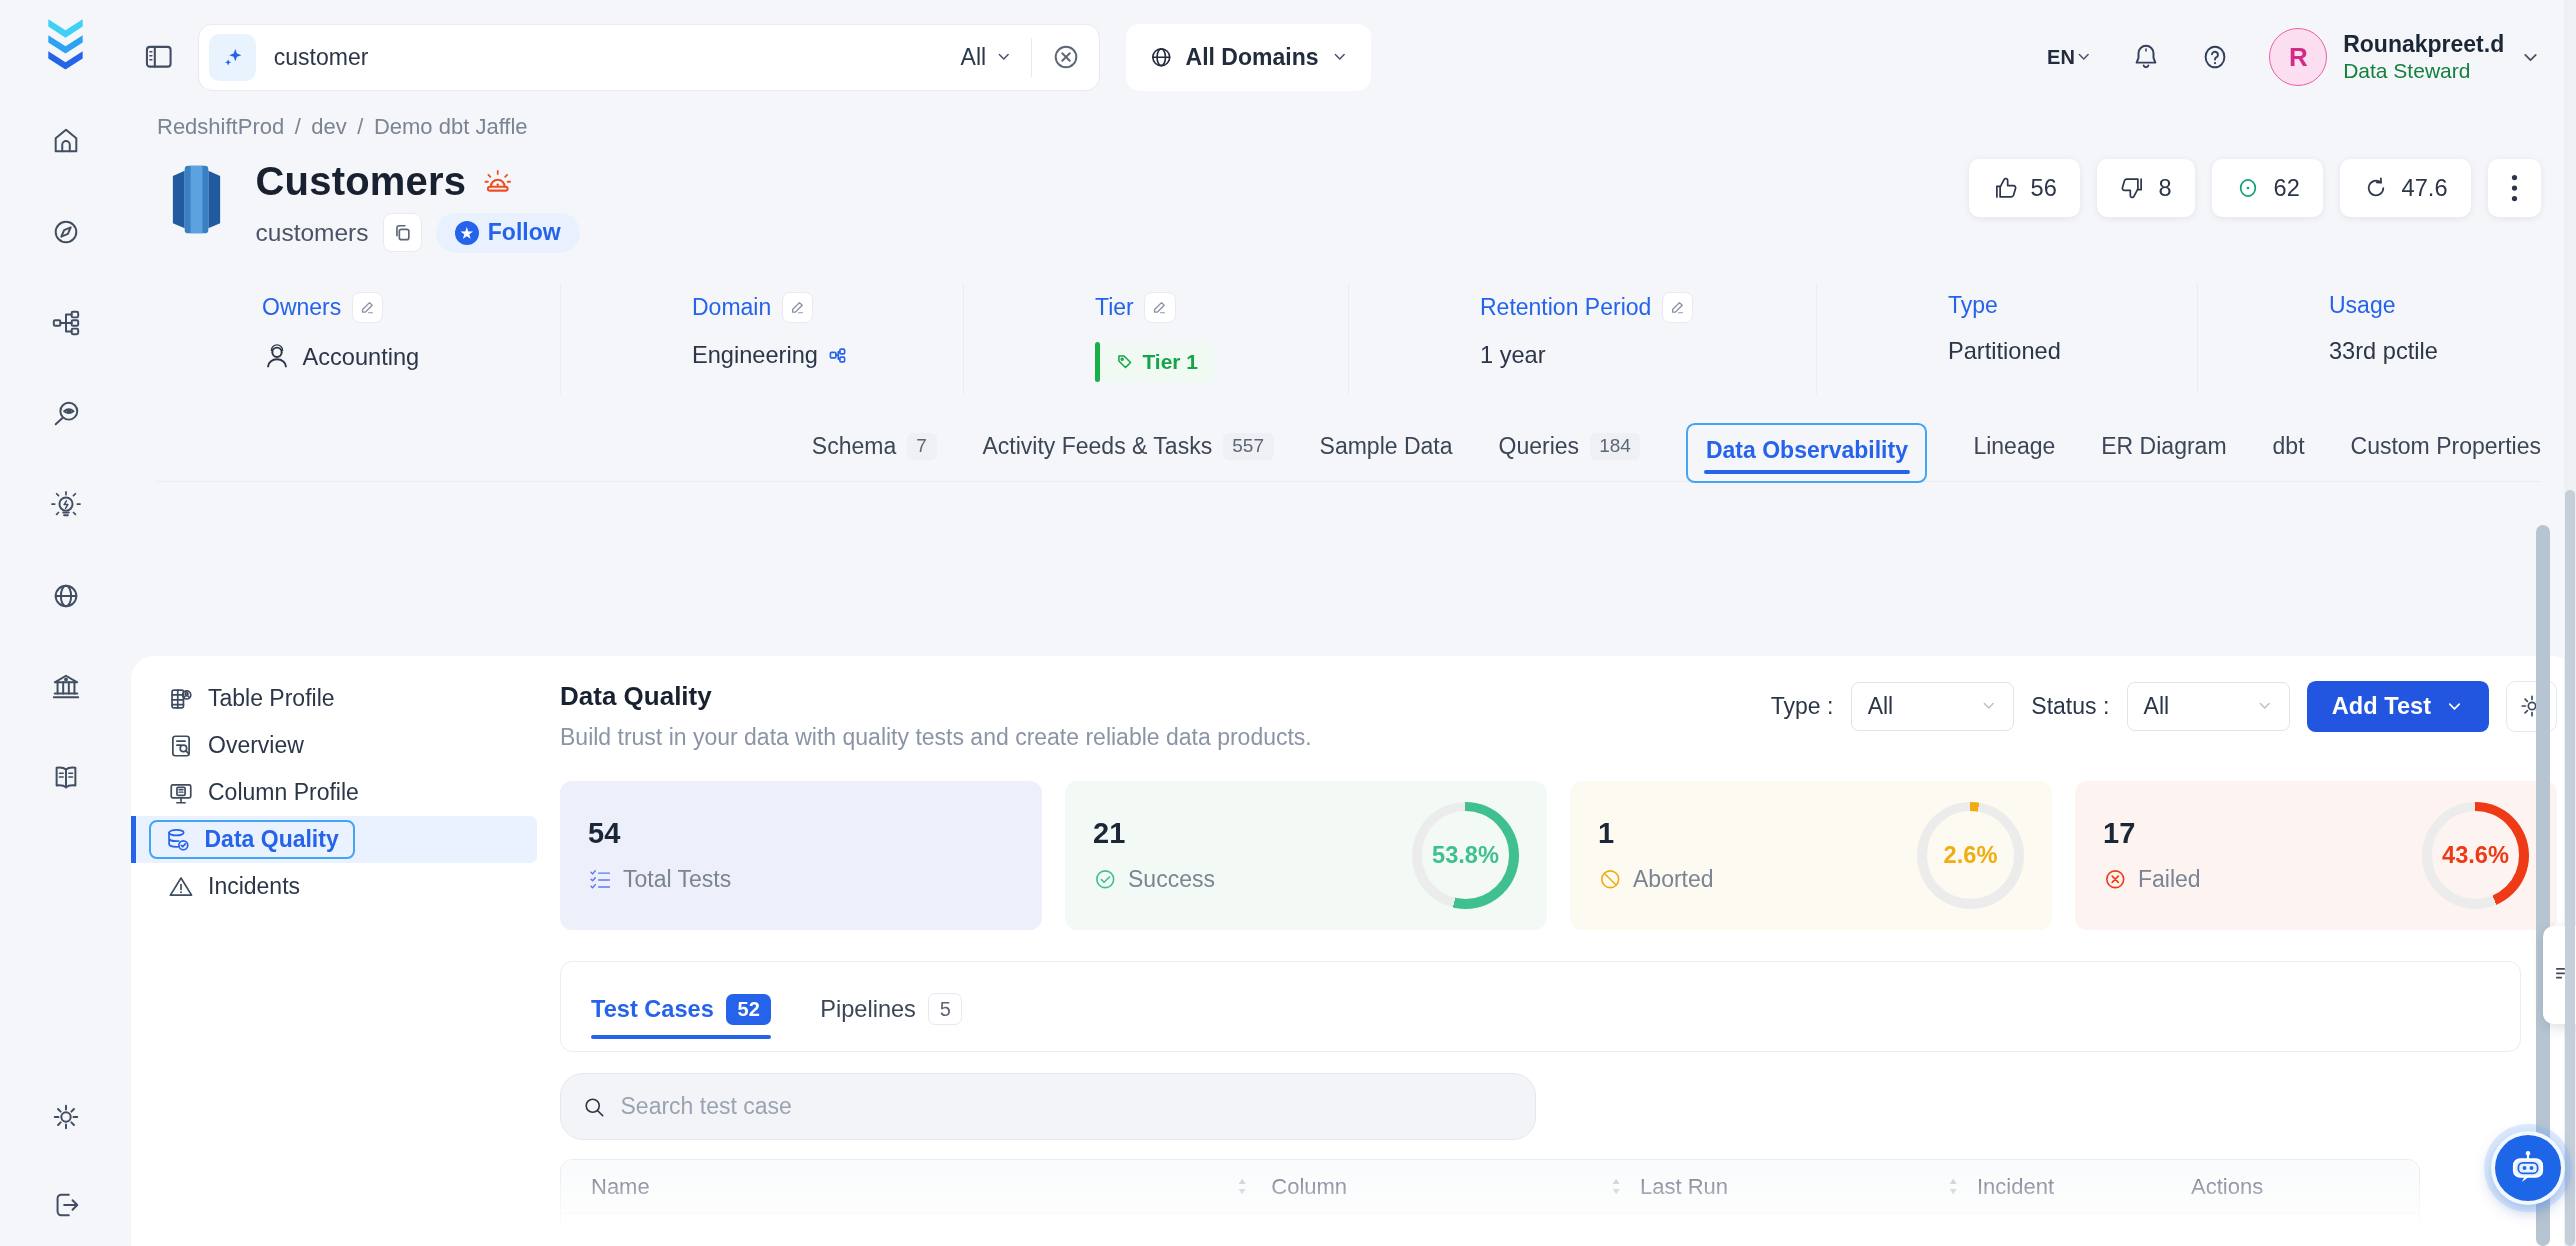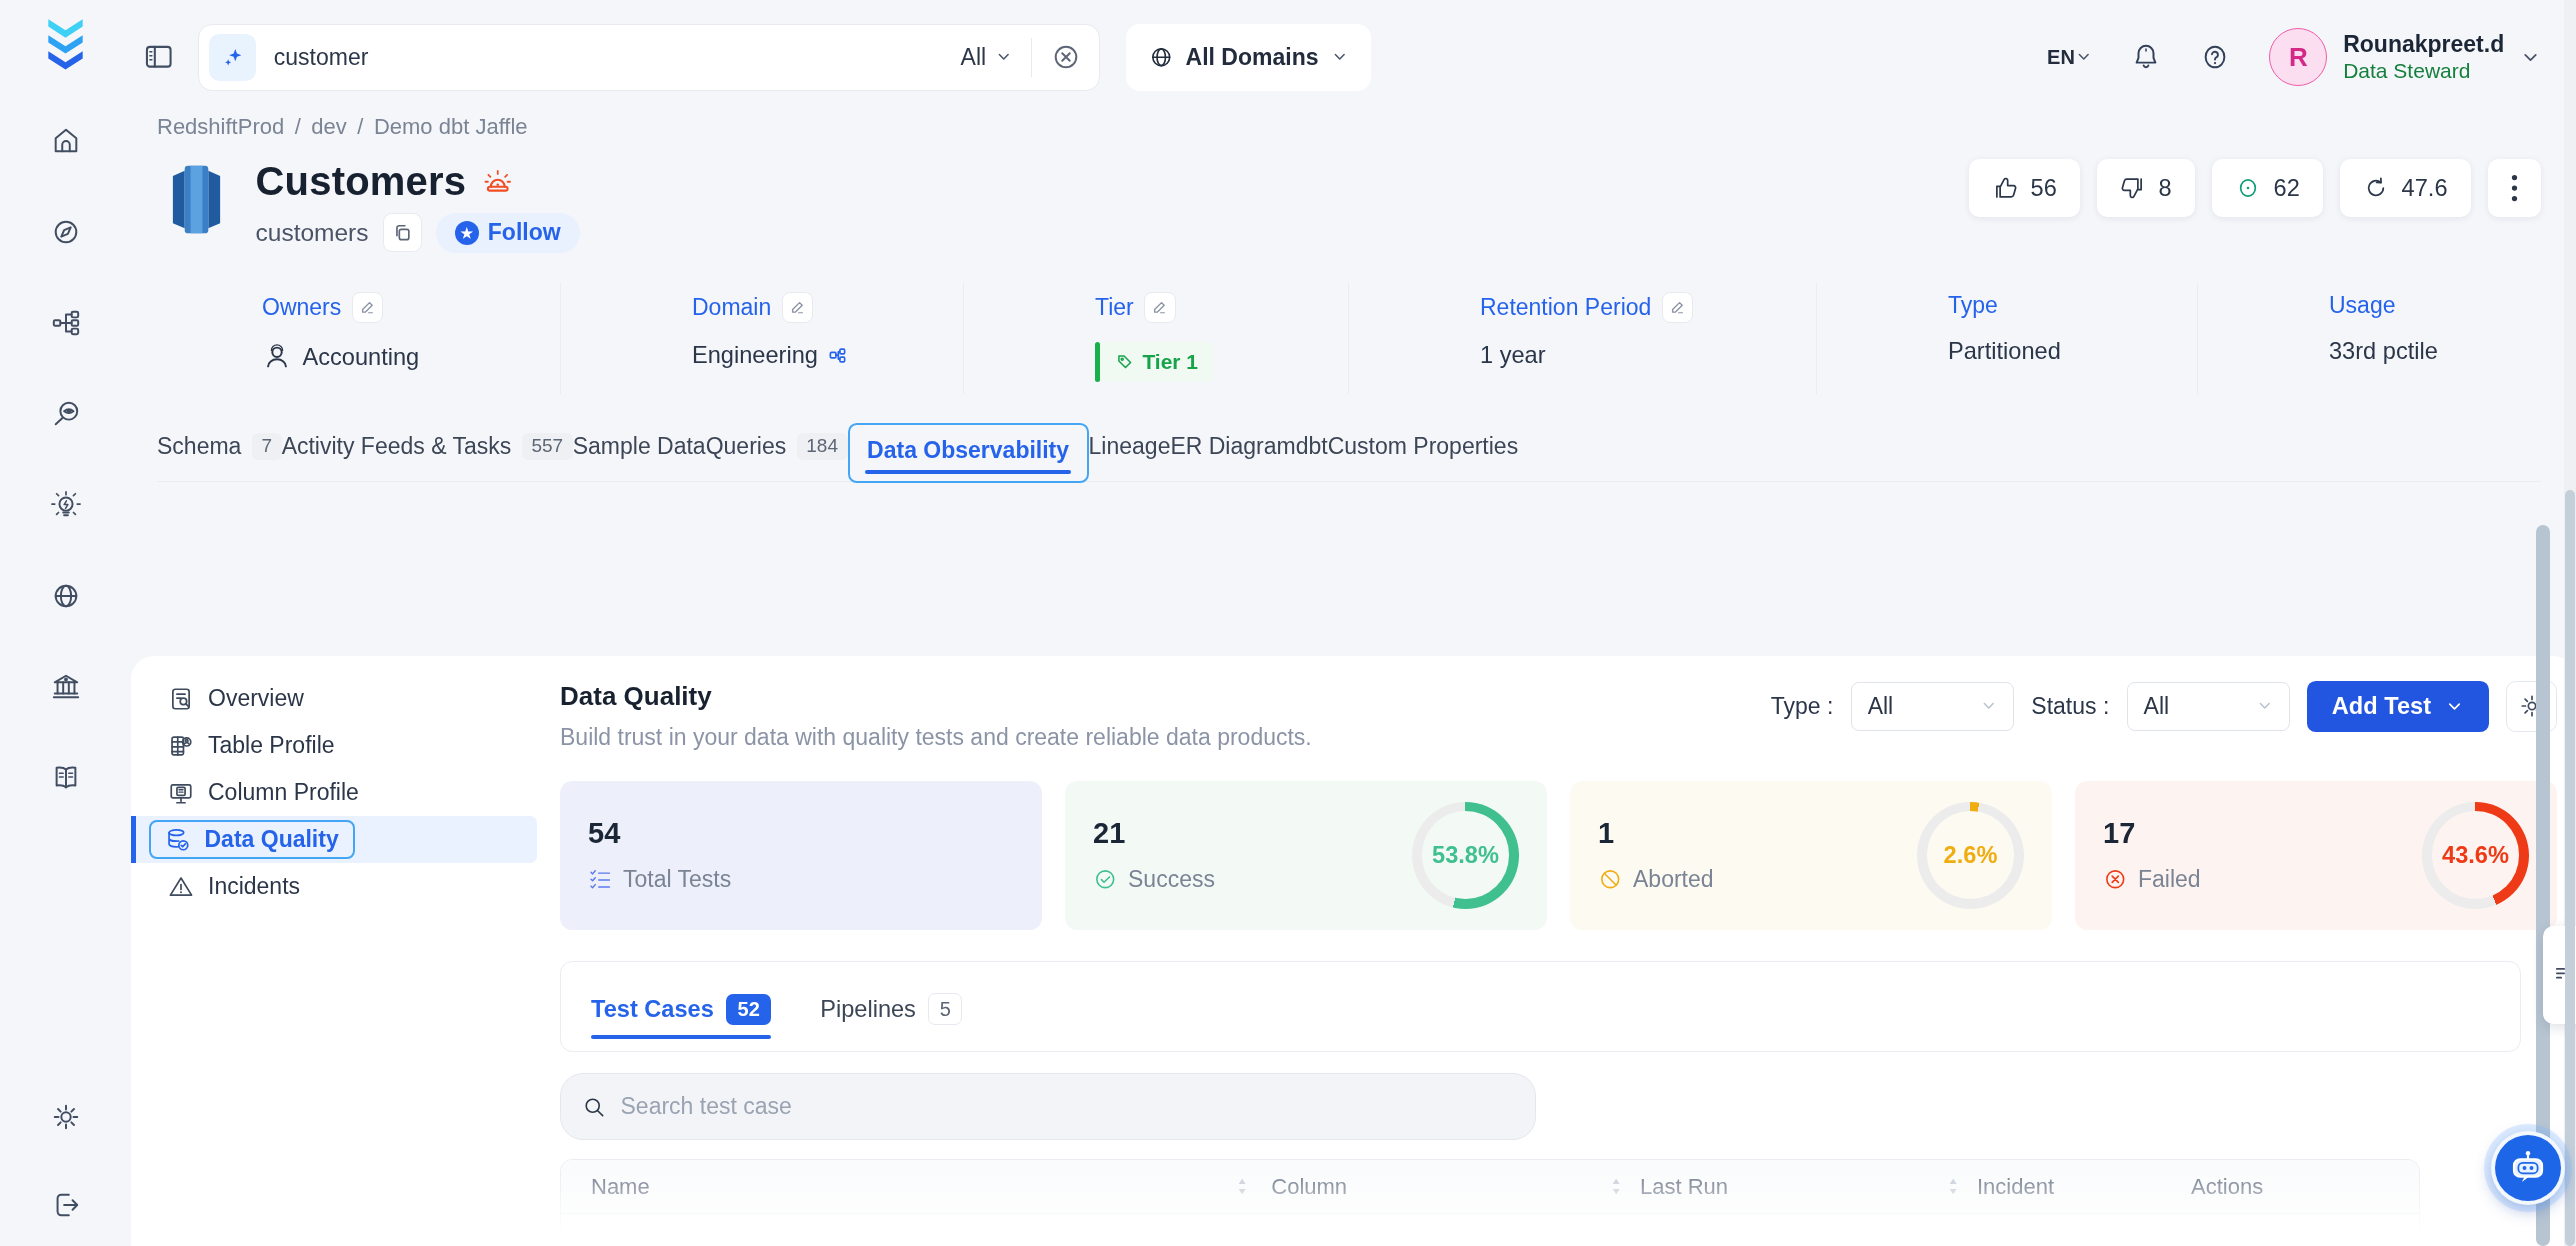--- a/index.html
+++ b/index.html
@@ -85,22 +85,22 @@
   .meta-label { display:flex; align-items:center; gap:10.5px; font-size:23px; color:#2563eb; }
   .edit-chip { width:31.5px; height:31.5px; border:0.9px solid #e8eaf0; border-radius:7.9px; background:#fff;
     display:flex; align-items:center; justify-content:center; color:#8a93a6; cursor:pointer; }
   .meta-value { margin-top:19px; font-size:23.6px; color:#2b3648; display:flex; align-items:center; gap:10.5px; }
   .tier-badge { display:flex; align-items:center; }
   .tier-bar { width:5.3px; height:40px; background:#17b04b; border-radius:2.6px; }
   .tier-pill { background:#f0faf2; border-radius:0 7px 7px 0; height:40px; display:flex; align-items:center;
     gap:8.8px; padding:0 15.8px; color:#16a34a; font-weight:700; font-size:21px; }
 
   
-  .tabs-row { display:flex; align-items:flex-end; margin:26px 35px 0 26px;
-    border-bottom:1.8px solid #e9ecf1; padding-left:0; }
+  .tabs-row { display:flex; align-items:flex-end; gap:46px; margin:26px 35px 0 26px;
+    border-bottom:1.8px solid #e9ecf1; padding-left:0;justify-content:flex-end; }
   .tab { font-size:23px; color:#3c4656; padding:12.3px 0 21px; display:flex; align-items:center; gap:10.5px; cursor:pointer; }
   .tab-chip { background:#eef0f3; border-radius:6.1px; padding:2.6px 9.6px; font-size:19px; color:#5d6676; }
   .tab.active-box { border:2.6px solid #44a5f5; border-radius:8.8px; padding:12.3px 17.5px 17.5px; margin-bottom:-2.6px;
     position:relative; color:#2563eb; font-weight:700; }
   .tab.active-box::after { content:""; position:absolute; left:15.8px; right:15.8px; bottom:7px; height:4.4px;
     background:#2563eb; border-radius:2.6px; }
 
   
   .panel { position:absolute; left:131px; right:0; top:656px; bottom:0; background:#fff;
     border-radius:23px 23px 0 0; display:flex; overflow:hidden; }
@@ -570,36 +570,36 @@
     <div class="tab">
         <span>Custom Properties</span>
       </div>
   </div>
 </div>
 
 <div class="panel">
   <div class="subnav">
     <div class="subnav-item">
       <svg class="ic sn-ic" width="26" height="26" viewBox="0 0 32 32">
-          <rect x="6" y="4" width="20" height="24" rx="3"></rect>
-          <path d="M11 10 h10 M11 15 h5"></path>
-          <circle cx="19" cy="19" r="4"></circle>
-          <path d="M22 22 l3.5 3.5"></path>
-        </svg>
-      <span>Overview</span>
-    </div>
-    <div class="subnav-item">
-      <svg class="ic sn-ic" width="26" height="26" viewBox="0 0 32 32">
           <rect x="5" y="5" width="14" height="22" rx="2"></rect>
           <path d="M5 11 h14 M5 17 h14 M5 23 h14 M12 5 v22"></path>
           <circle cx="23" cy="11" r="5"></circle>
           <circle cx="23" cy="9.7" r="1.6"></circle>
           <path d="M20 13.8 a3.4 3.4 0 0 1 6 0"></path>
         </svg>
       <span>Table Profile</span>
+    </div>
+    <div class="subnav-item">
+      <svg class="ic sn-ic" width="26" height="26" viewBox="0 0 32 32">
+          <rect x="6" y="4" width="20" height="24" rx="3"></rect>
+          <path d="M11 10 h10 M11 15 h5"></path>
+          <circle cx="19" cy="19" r="4"></circle>
+          <path d="M22 22 l3.5 3.5"></path>
+        </svg>
+      <span>Overview</span>
     </div>
     <div class="subnav-item">
       <svg class="ic sn-ic" width="26" height="26" viewBox="0 0 32 32">
           <rect x="4" y="6" width="24" height="16" rx="2"></rect>
           <path d="M16 22 v4 M11 28 h10"></path>
           <rect x="11" y="9" width="10" height="10" rx="1.5"></rect>
           <path d="M13.5 12 h5 M13.5 15 h5" stroke-width="1.6"></path>
         </svg>
       <span>Column Profile</span>
     </div>

